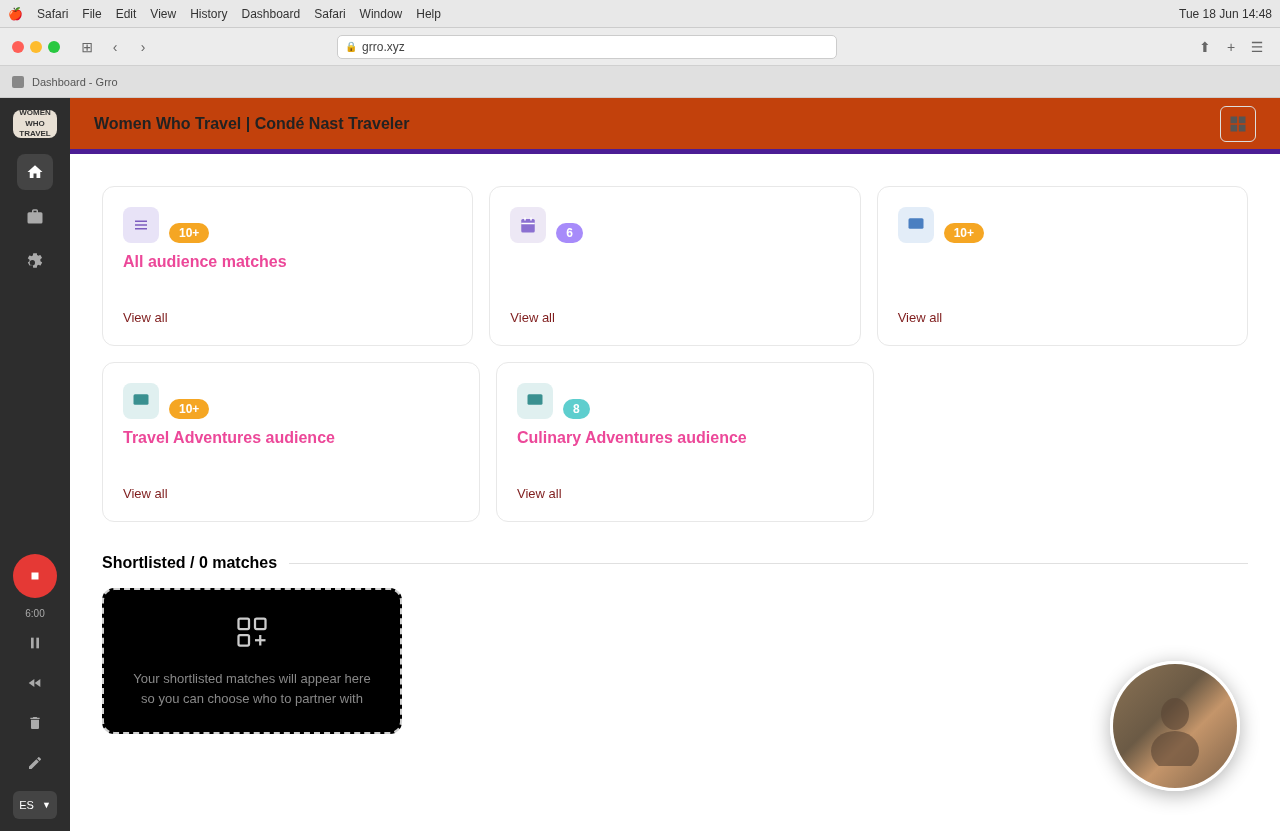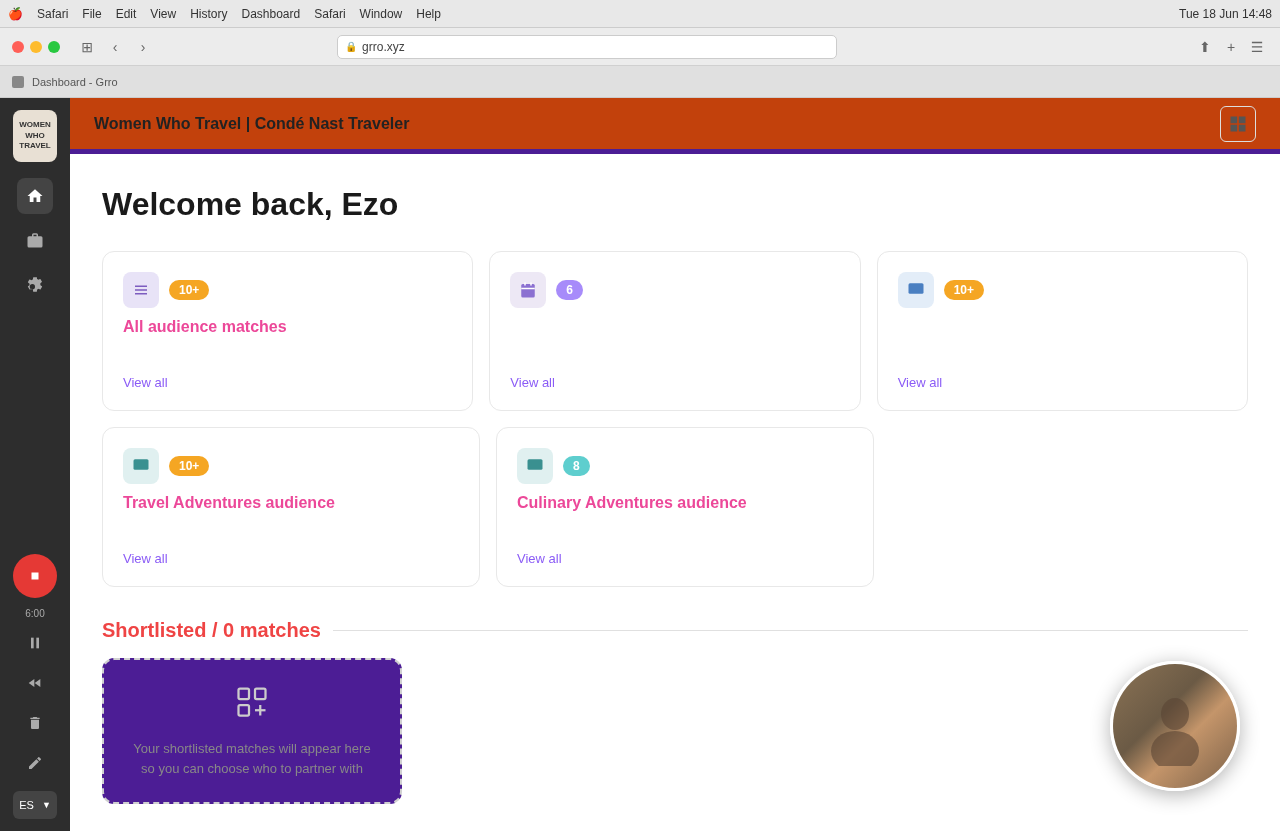--- a/index.html
+++ b/index.html
@@ -79,21 +79,21 @@
       width: 70px;
       background: #2d2d2d;
       display: flex;
       flex-direction: column;
       align-items: center;
       padding: 12px 0;
       gap: 8px;
     }
     .sidebar-logo {
       width: 44px;
-      height: 52px;
+      height: 28px;
       background: #e8e0d4;
       border-radius: 8px;
       margin-bottom: 8px;
       display: flex;
       align-items: center;
       justify-content: center;
       font-size: 9px;
       font-weight: 700;
       color: #333;
       text-align: center;
@@ -222,21 +222,21 @@
       border-radius: 12px;
       border: 1px solid #e8e8e8;
       padding: 20px;
       display: flex;
       flex-direction: column;
       gap: 10px;
       min-height: 160px;
     }
     .card-header {
       display: flex;
-      align-items: center;
+      align-items: flex-end;
       gap: 10px;
     }
     .card-icon {
       width: 36px;
       height: 36px;
       border-radius: 8px;
       display: flex;
       align-items: center;
       justify-content: center;
       font-size: 16px;
@@ -257,59 +257,59 @@
     .badge-teal { background: #5ecece; color: white; }
 
     .card-title {
       font-size: 16px;
       font-weight: 600;
       color: #ec4899;
       flex: 1;
     }
     .card-link {
       font-size: 13px;
-      color: #8b5cf6;
+      color: #7f1d1d;
       text-decoration: none;
       cursor: pointer;
       margin-top: auto;
     }
 
     
     .shortlisted-section {
       margin-top: 8px;
     }
     .shortlisted-header {
       display: flex;
       align-items: center;
       gap: 12px;
       margin-bottom: 16px;
     }
     .shortlisted-title {
-      font-size: 20px;
+      font-size: 16px;
       font-weight: 600;
-      color: #ef4444;
+      color: #000000;
     }
     .shortlisted-divider {
       flex: 1;
       height: 1px;
       background: #e0e0e0;
     }
 
     .shortlisted-empty {
       width: 300px;
       min-height: 130px;
       border: 2px dashed #d0d0d0;
       border-radius: 12px;
       display: flex;
       flex-direction: column;
       align-items: center;
       justify-content: center;
       padding: 24px;
       gap: 12px;
-      background: #4c1d95;
+      background: #000000;
     }
     .shortlisted-empty-icon {
       color: #bbb;
       font-size: 28px;
     }
     .shortlisted-empty-text {
       font-size: 13px;
       color: #888;
       text-align: center;
       line-height: 1.5;
@@ -449,21 +449,20 @@
     <div class="app-header">
       <h1 class="app-header-title">Women Who Travel | Condé Nast Traveler</h1>
       <div class="grid-toggle">
         <svg width="20" height="20" viewBox="0 0 24 24" fill="#555">
             <path d="M3 3h8v8H3zm0 10h8v8H3zm10-10h8v8h-8zm0 10h8v8h-8z"></path>
           </svg>
       </div>
     </div>
 
     <div class="dashboard">
-      <h2 class="welcome-text">Welcome back, Ezo</h2>
 
       <div class="cards-grid">
 
         <div class="card">
           <div class="card-header">
             <div class="card-icon card-icon-purple">
               <svg width="18" height="18" viewBox="0 0 24 24" fill="currentColor">
                   <path d="M4 6h16v2H4zm0 5h16v2H4zm0 5h16v2H4z"></path>
                 </svg>
             </div>

